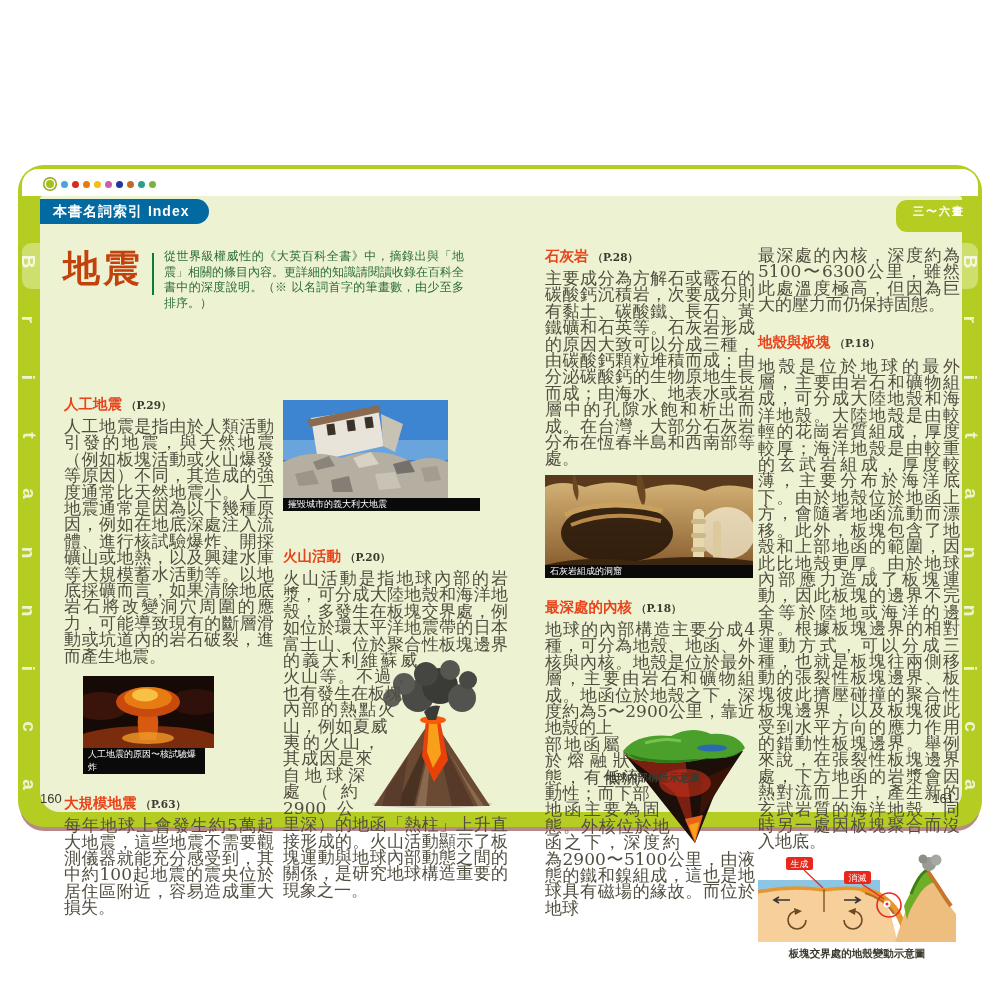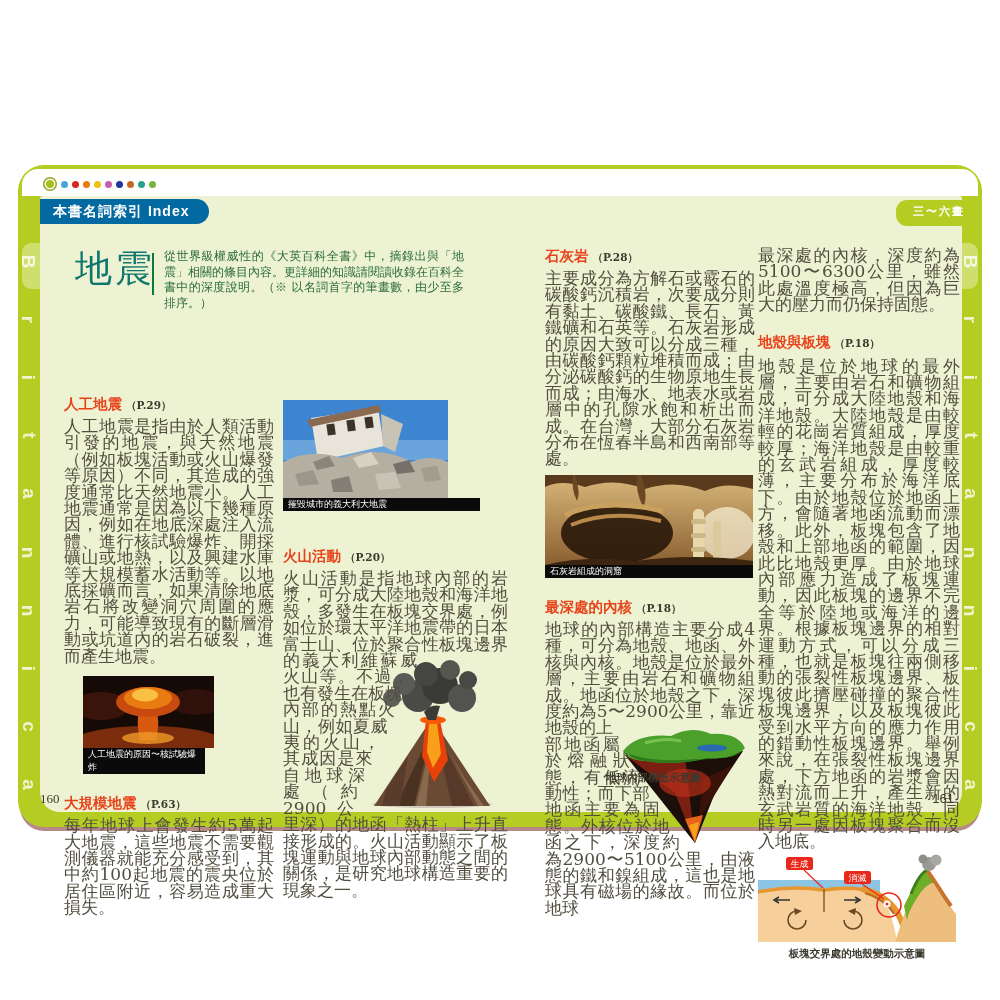--- a/index.html
+++ b/index.html
@@ -16,34 +16,34 @@
   .dots { position:absolute; left:46px; top:179px; display:flex; align-items:center; gap:4px; height:10px; }
   .dot { width:7px; height:7px; border-radius:50%; display:inline-block; }
   .dot-first { width:8px; height:8px; box-shadow:0 0 0 1.5px #ffffff, 0 0 0 3px #93a51a; margin-right:3px; }
 
   .content { position:absolute; left:40px; top:196px; width:922px; height:616px;
     background:#edf2d2; border-radius:3px 3px 20px 20px; }
 
   .badge-left { position:absolute; left:40px; top:199px; height:25px; padding:0 20px 0 13px;
     background:#0369a1; border-radius:0 13px 13px 0; color:#fff;
     font:bold 14px/25px "Liberation Sans", sans-serif; letter-spacing:1px; }
-  .badge-right { position:absolute; right:20px; top:200px; height:26px; padding:0 15px 0 17px;
+  .badge-right { position:absolute; right:20px; top:200px; height:32px; padding:0 15px 0 17px;
     background:#b5cd22; border-radius:11px 0 0 11px; color:#fff;
     font:bold 11px/22px "Liberation Sans", sans-serif; letter-spacing:2px; }
 
   .rail { position:absolute; top:252px; height:542px; width:26px; display:flex;
     flex-direction:column; justify-content:space-between; align-items:center; }
   .rail-left { left:16px; } .rail-right { right:16px; }
   .rail span { transform:rotate(90deg); font:bold 19px "Liberation Sans", sans-serif;
     color:rgba(255,255,255,.78); line-height:1; }
   .b-tab { position:absolute; top:243px; width:27px; height:46px; background:#cfdf6e; border-radius:9px; }
   .b-tab-left { left:22px; } .b-tab-right { right:22px; }
 
-  .term-title { position:absolute; left:75px; top:244px; font-size:37px; font-weight:normal;
-    color:#0f766e; letter-spacing:3px; }
+  .term-title { position:absolute; left:63px; top:244px; font-size:37px; font-weight:bold;
+    color:#c2410c; letter-spacing:3px; }
   .title-divider { position:absolute; left:152px; top:253px; width:2px; height:42px; background:#0c7a3e; }
   .intro { position:absolute; left:164px; top:249px; width:300px; font-size:12px;
     line-height:15.5px; color:#2a6b3a; text-align:justify; }
 
   .col { position:absolute; }
   .col-1 { left:64px;  top:395px; width:210px; }
   .col-2 { left:283px; top:395px; width:225px; }
   .col-3 { left:545px; top:247px; width:210px; }
   .col-4 { left:758px; top:247px; width:202px; }
 
@@ -66,21 +66,21 @@
   .float-cone { float:right; width:140px; height:225px; margin-left:2px;
     shape-outside:polygon(0px 104px, 100% 100px, 100% 225px, 52% 225px); }
   .float-cone svg { margin-top:102px; }
 
   .cone-caption { position:absolute; left:606px; top:771px;
     font:bold 10.5px "Liberation Sans", sans-serif; color:#3c3a2e; }
   .diagram-caption { text-align:center; font:bold 10.5px/14px "Liberation Sans", sans-serif;
     color:#3c3a2e; margin-top:4px; }
 
   .pagenum { position:absolute; font:13px "Liberation Sans", sans-serif; color:#3a382c; }
-  .pn-left { left:40px; top:791px;font-family:Liberation Serif, serif; } .pn-right { right:46px; top:791px; }
+  .pn-left { left:40px; top:791px; } .pn-right { right:46px; top:791px; }
 </style>
 </head>
 <body>
 
 <div class="frame"></div>
 <div class="top-strip"></div>
 <div class="dots">
     <span class="dot dot-first" style="background: rgb(166, 191, 29);"></span>
     <span class="dot" style="background: rgb(73, 165, 216);"></span>
     <span class="dot" style="background: rgb(217, 41, 28);"></span>

